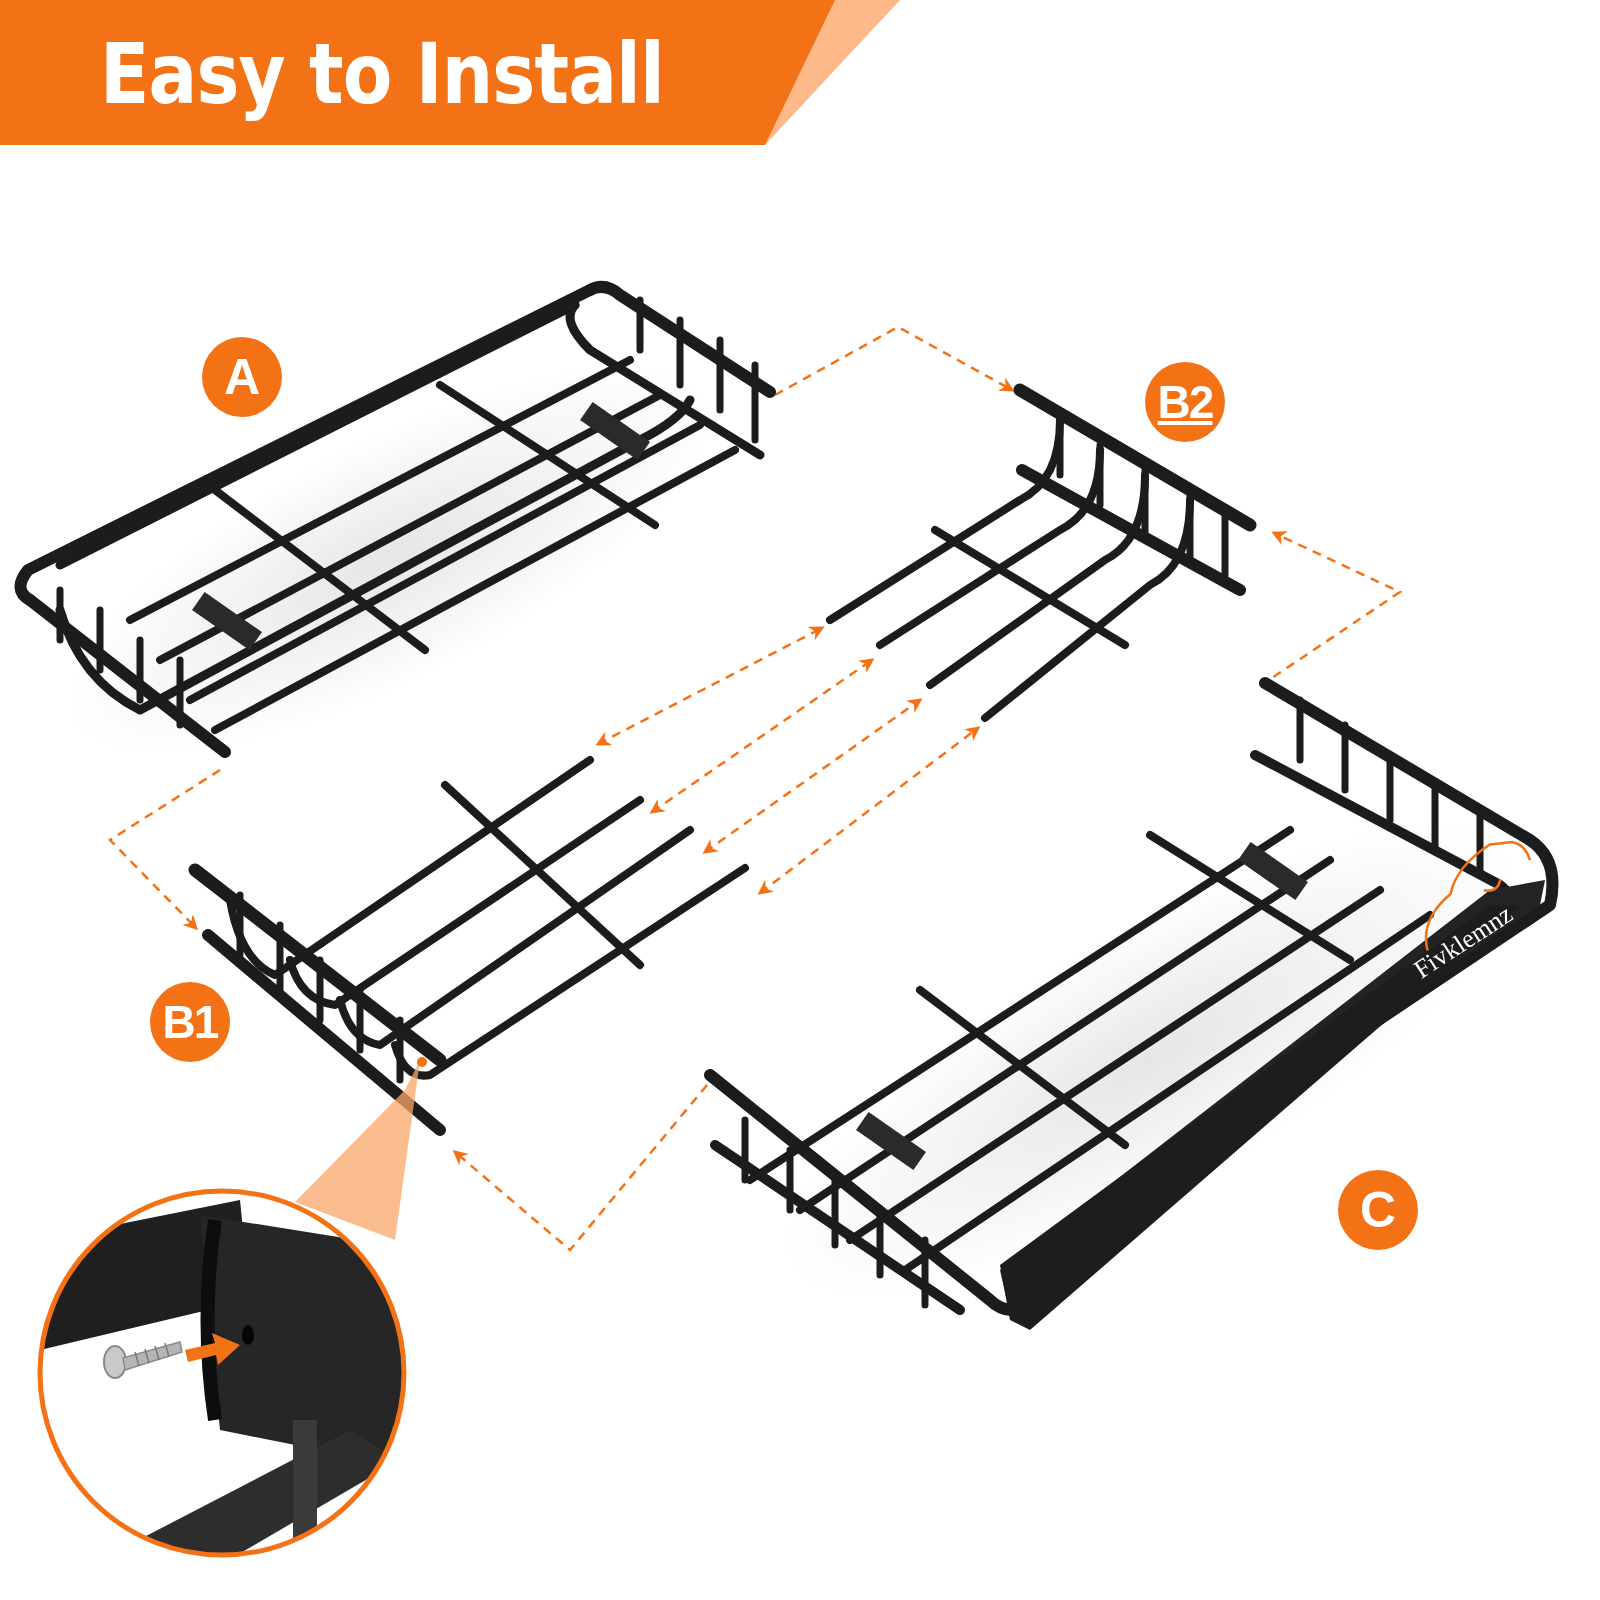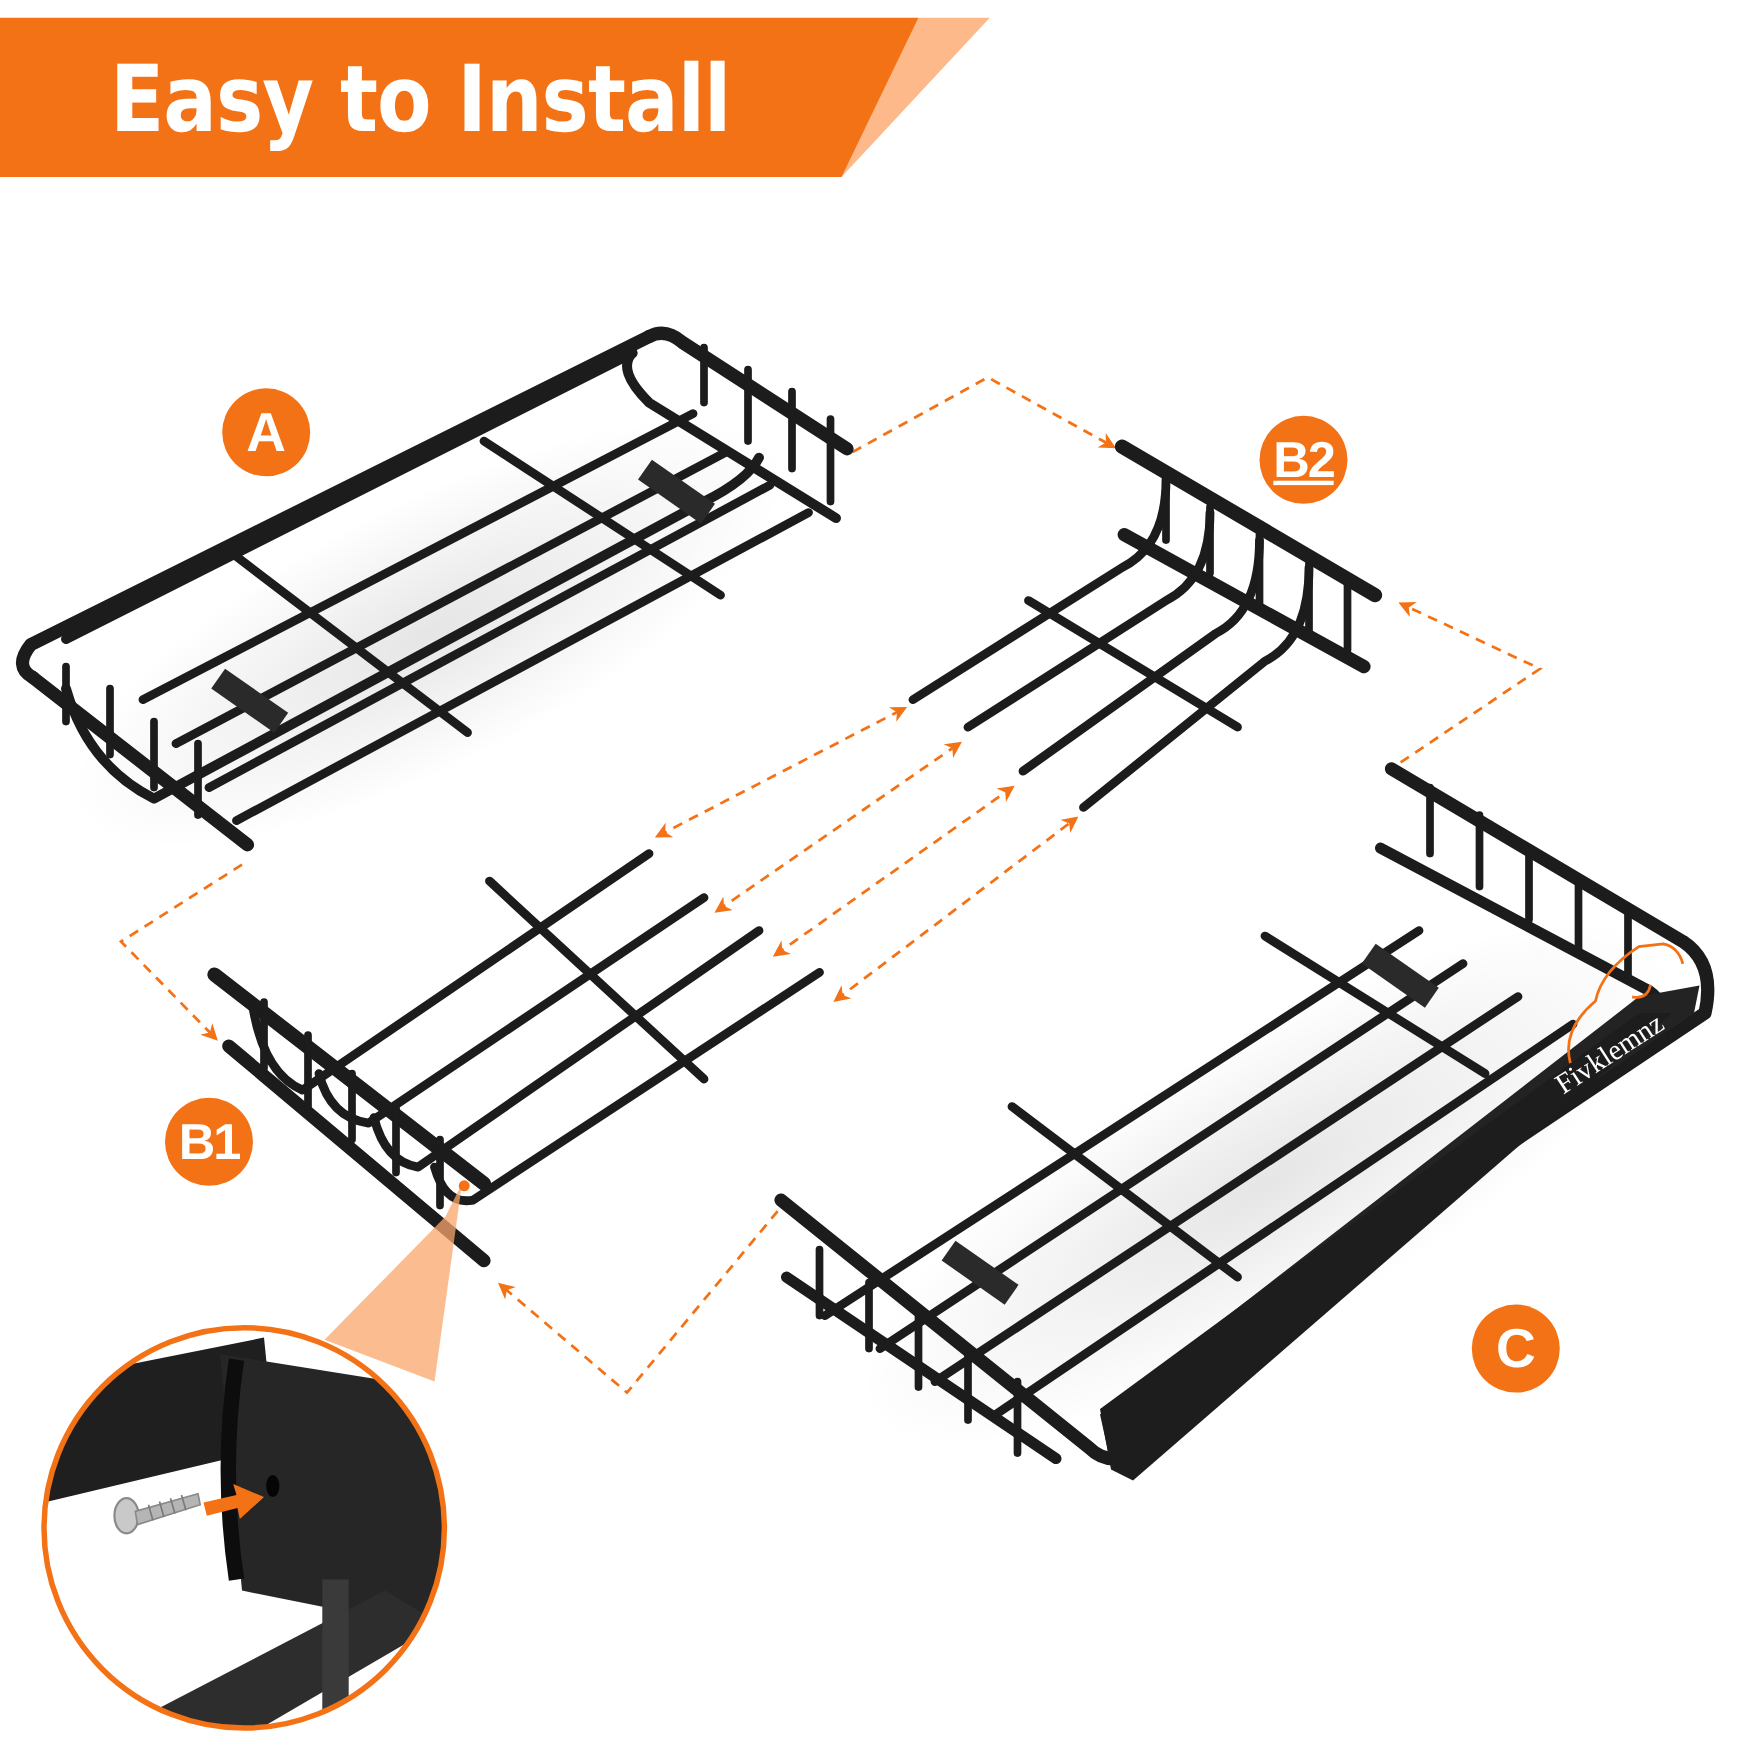--- a/index.html
+++ b/index.html
@@ -1,17 +1,17 @@
 <!DOCTYPE html>
 <html><head>
 <meta charset="utf-8">
 <style>
   html,body{margin:0;padding:0;background:#ffffff;}
   body{width:1600px;height:1600px;position:relative;overflow:hidden;font-family:"DejaVu Sans","Liberation Sans",sans-serif;}
-  #stage{position:absolute;left:0;top:16px;width:1600px;height:1264px;}
+  #stage{position:absolute;left:0;top:0;width:1600px;height:1264px;}
   .banner-title{position:absolute;left:100px;top:14px;height:120px;line-height:120px;color:#ffffff;font-family:"DejaVu Sans","Liberation Sans",sans-serif;font-weight:bold;font-size:84px;letter-spacing:-1px;transform:scaleX(0.86);transform-origin:left center;white-space:nowrap;}
   .badge{position:absolute;border-radius:50%;background:#f47216;color:#ffffff;font-family:"Liberation Sans","DejaVu Sans",sans-serif;font-weight:bold;display:flex;align-items:center;justify-content:center;}
   .badge-a{left:202px;top:337px;width:80px;height:80px;font-size:50px;}
   .badge-b2{left:1145px;top:362px;width:80px;height:80px;font-size:46px;letter-spacing:-2px;text-decoration:underline;}
   .badge-b1{left:150px;top:982px;width:80px;height:80px;font-size:46px;letter-spacing:-2px;}
   .badge-c{left:1338px;top:1170px;width:80px;height:80px;font-size:50px;}
   .brand{position:absolute;left:1425px;top:955px;color:#ffffff;font-family:"Liberation Serif","DejaVu Serif",serif;font-size:26px;transform:rotate(-33deg);transform-origin:left bottom;white-space:nowrap;}
 </style>
 </head>
 <body>

